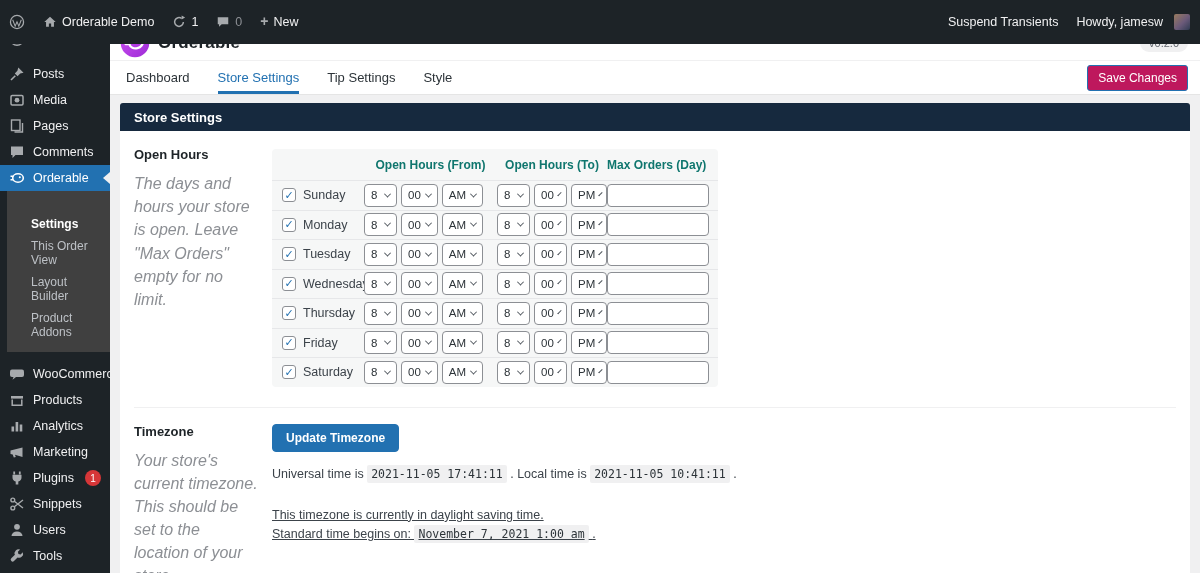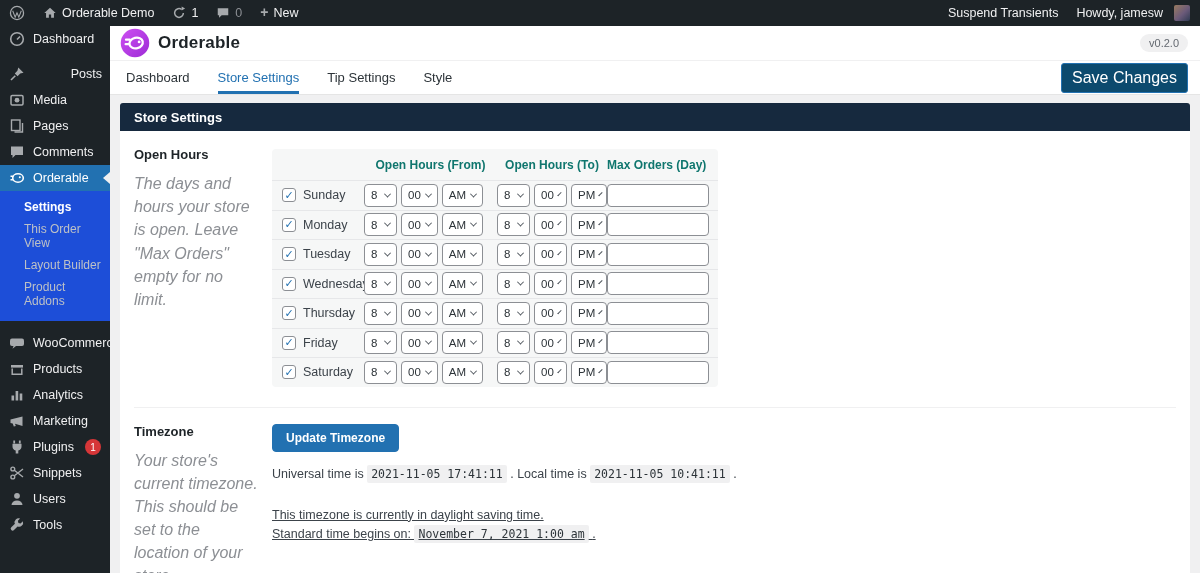--- a/index.html
+++ b/index.html
@@ -1,44 +1,44 @@
 <!DOCTYPE html>
 <html><head>
 <meta charset="utf-8">
 <style>
   * { box-sizing: border-box; margin: 0; padding: 0; }
   html, body { width: 1200px; height: 573px; overflow: hidden; background: #f0f0f1;
     font-family: "Liberation Sans", "DejaVu Sans", sans-serif; }
 
   
-  .adminbar { position: absolute; top: 0; left: 0; width: 1200px; height: 26px;
+  .adminbar { position: absolute; top: 0; left: 0; width: 1200px; height: 44px;
     background: #1d2327; color: #f0f0f1; display: flex; align-items: center;
     font-size: 12.5px; z-index: 50; }
   .ab-item { display: flex; align-items: center; gap: 5px; padding: 0 9px; height: 26px; cursor: pointer; }
   .ab-item svg { display: block; }
   .ab-icon { color: #a7aaad; }
   .ab-count-dim { color: #8c8f94; }
   .ab-right { margin-left: auto; display: flex; align-items: center; }
   .ab-plus { font-size: 14px; font-weight: bold; color: #a7aaad; line-height: 1; margin-top: -2px; }
   .avatar { width: 16px; height: 16px; border-radius: 2px; margin-left: 6px; margin-right: 10px;
     background: linear-gradient(135deg, #9a7b5f 0%, #6b5a7a 55%, #2f3b52 100%); }
 
   
   .sidebar { position: absolute; top: 26px; left: 0; width: 110px; height: 547px;
     background: #1d2327; color: #f0f0f1; font-size: 12.5px; }
   .menu-item { display: flex; align-items: center; gap: 8px; padding: 5px 8px 5px 9px;
     color: #f0f0f1; cursor: pointer; position: relative; }
   .menu-item .mi-icon { color: #a7aaad; width: 16px; height: 16px; flex: 0 0 16px; }
-  .menu-item.gap-top { margin-top: 9px; justify-content: space-between; }
+  .menu-item.gap-top { margin-top: 9px; }
   .menu-item.active-parent { background: #2271b1; color: #fff; }
   .menu-item.active-parent .mi-icon { color: #fff; }
   .menu-arrow { position: absolute; right: 0; top: 50%; transform: translateY(-50%);
     width: 0; height: 0; border-top: 6px solid transparent; border-bottom: 6px solid transparent;
     border-right: 7px solid #f0f0f1; }
-  .submenu { background: #1d4ed8; padding: 5px 0 9px; }
+  .submenu { background: #404040; padding: 22px 0 9px; margin-left: 7px; }
   .submenu-item { padding: 4px 4px 4px 24px; color: #bdc1c6; font-size: 12px; cursor: pointer; }
   .submenu-item.current { color: #fff; font-weight: bold; }
   .badge { background: #d63638; color: #fff; border-radius: 9px; font-size: 10px;
     min-width: 16px; height: 16px; display: inline-flex; align-items: center;
     justify-content: center; padding: 0 4px; margin-left: 3px; }
 
   
   .content { position: absolute; top: 26px; left: 110px; width: 1090px; height: 547px;
     background: #f0f0f1; }
 
@@ -48,22 +48,22 @@
   .brand-name { font-size: 17px; font-weight: bold; color: #1d2327; margin-left: 8px; letter-spacing: 0.2px; }
   .version-pill { margin-left: auto; background: #f0f0f1; color: #646970; font-size: 11px;
     padding: 3px 9px; border-radius: 11px; }
 
   .tabbar { background: #fff; height: 34px; display: flex; align-items: stretch;
     padding: 0 12px 0 10px; border-bottom: 1px solid #e5e5e5; }
   .tab { display: flex; align-items: center; margin: 0 14px; font-size: 13px;
     color: #2c3338; cursor: pointer; border-bottom: 3px solid transparent; padding-top: 3px; }
   .tab:first-child { margin-left: 6px; }
   .tab.active { color: #2271b1; border-bottom-color: #2271b1; }
-  .save-btn { margin-left: auto; align-self: center; background: #0c4a6e; color: #fff;
-    border: 1px solid #2271b1; border-radius: 3px; font-size: 16px; padding: 5px 10px;
+  .save-btn { margin-left: auto; align-self: center; background: #be185d; color: #fff;
+    border: 1px solid #2271b1; border-radius: 3px; font-size: 12px; padding: 5px 10px;
     cursor: pointer; font-family: inherit; }
 
   .page { padding: 8px 10px 0; }
   .panel-titlebar { background: #16293e; color: #fff; font-size: 13px; font-weight: bold;
     height: 28px; display: flex; align-items: center; padding: 0 14px;
     border-radius: 3px 3px 0 0; }
   .card { background: #fff; padding: 0 14px; min-height: 450px; }
 
   .section { display: grid; grid-template-columns: 138px 1fr; padding: 16px 0 20px; }
   .section + .section { border-top: 1px solid #f0f0f1; }

